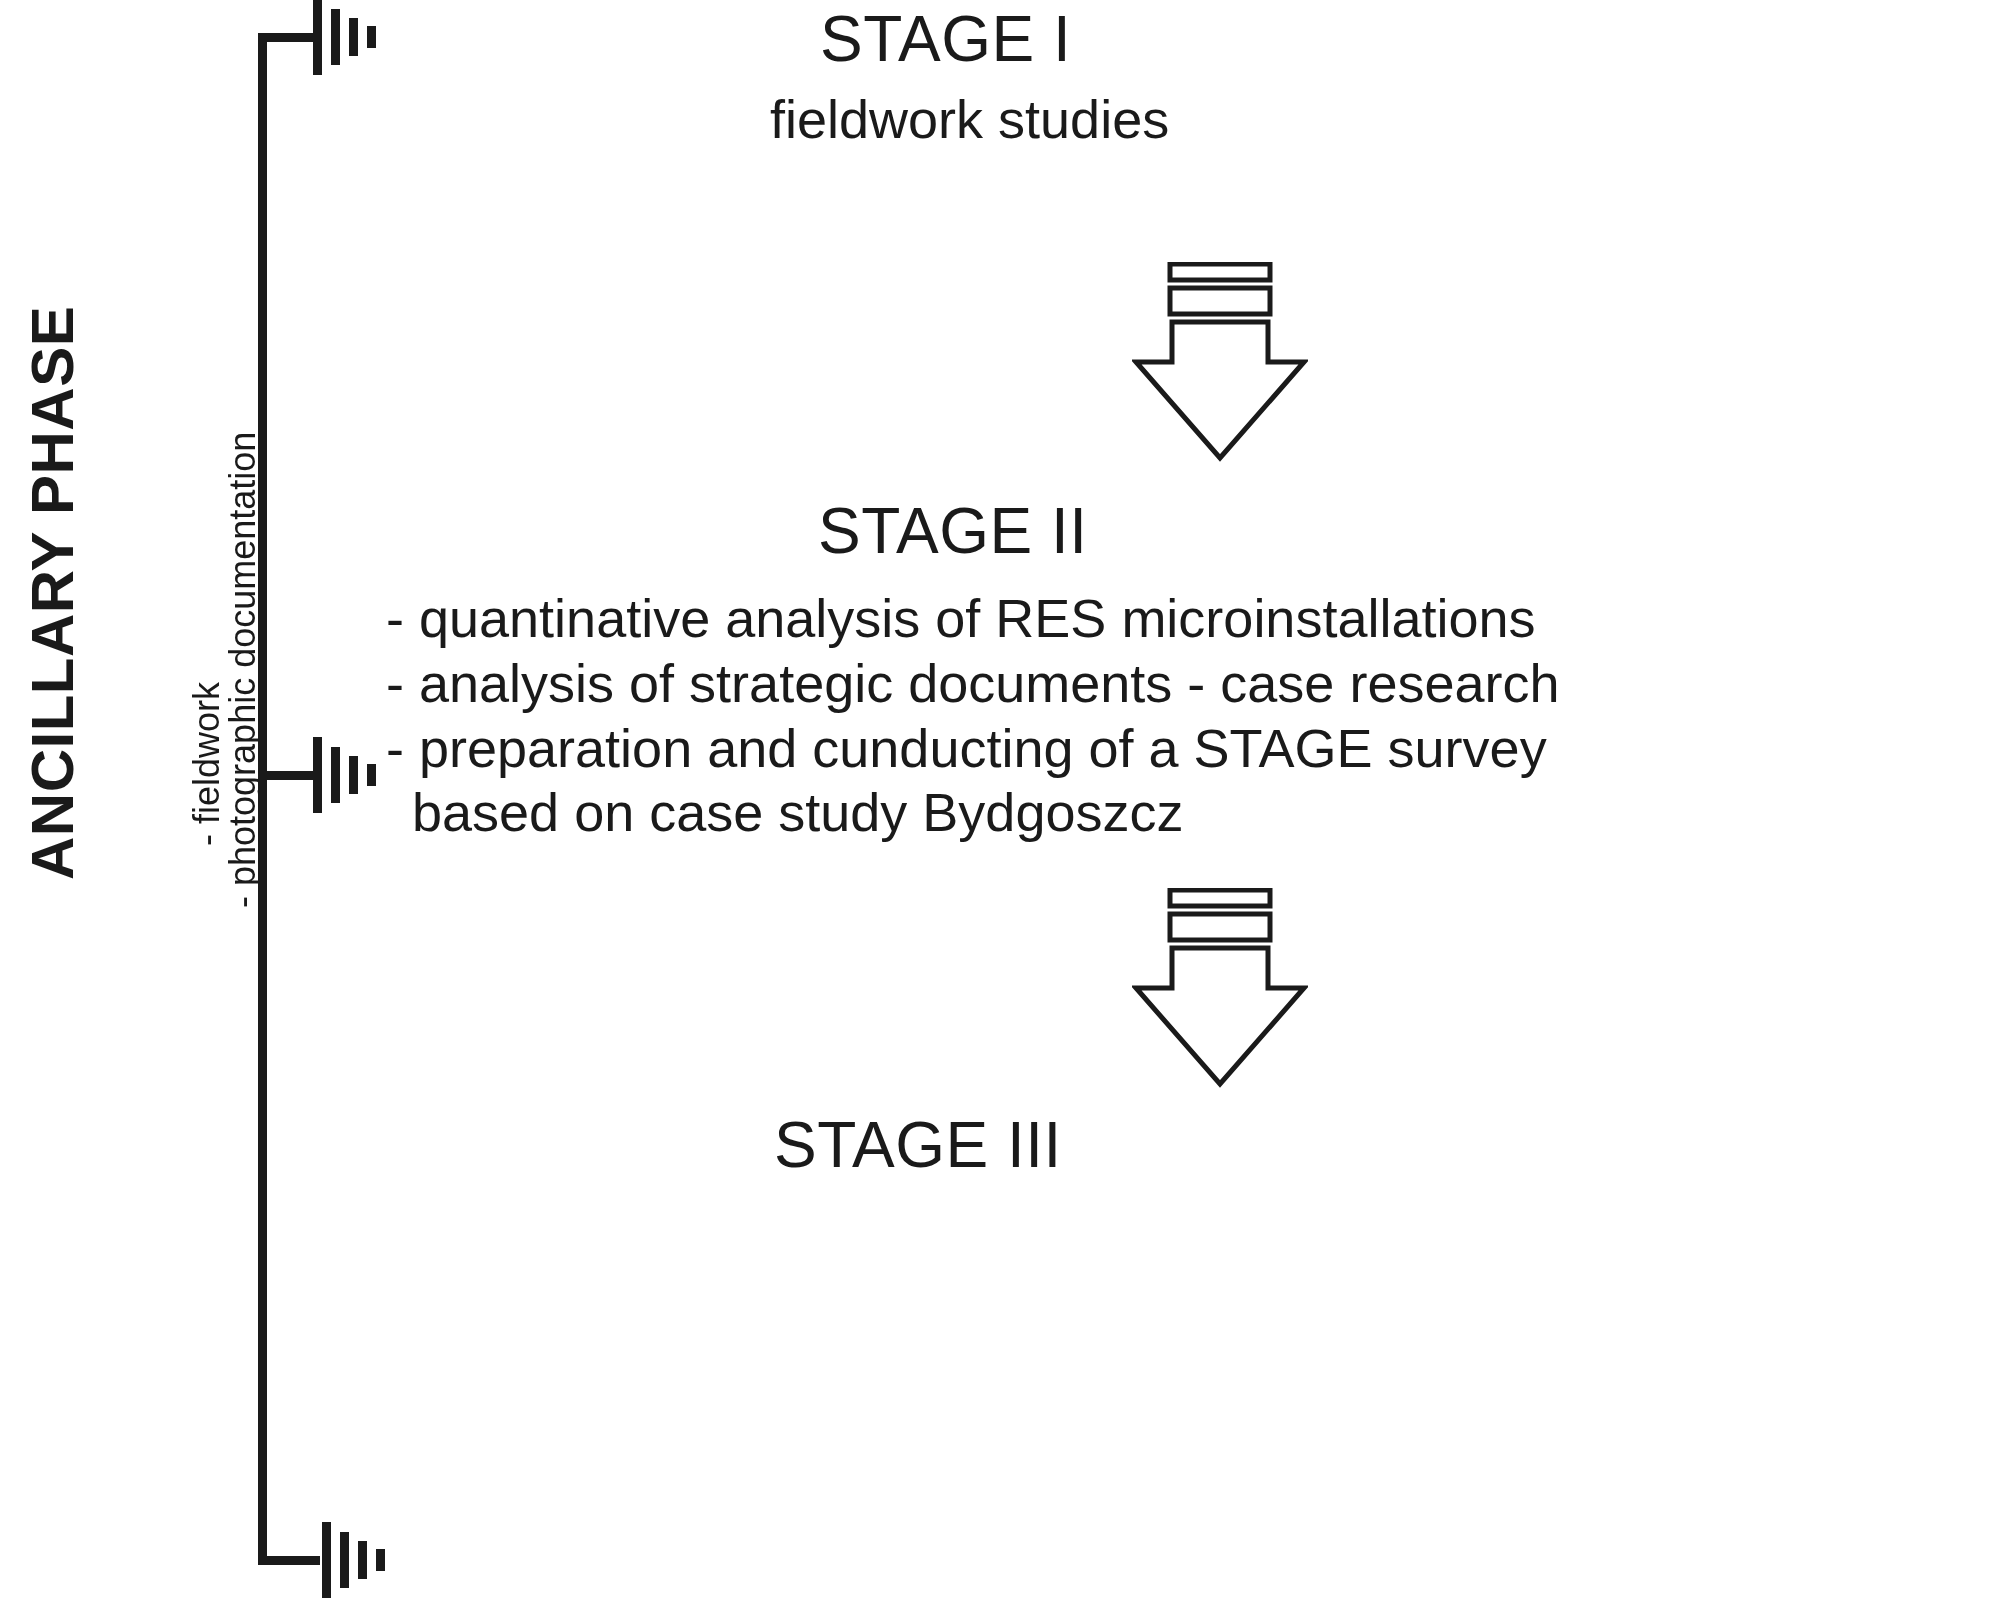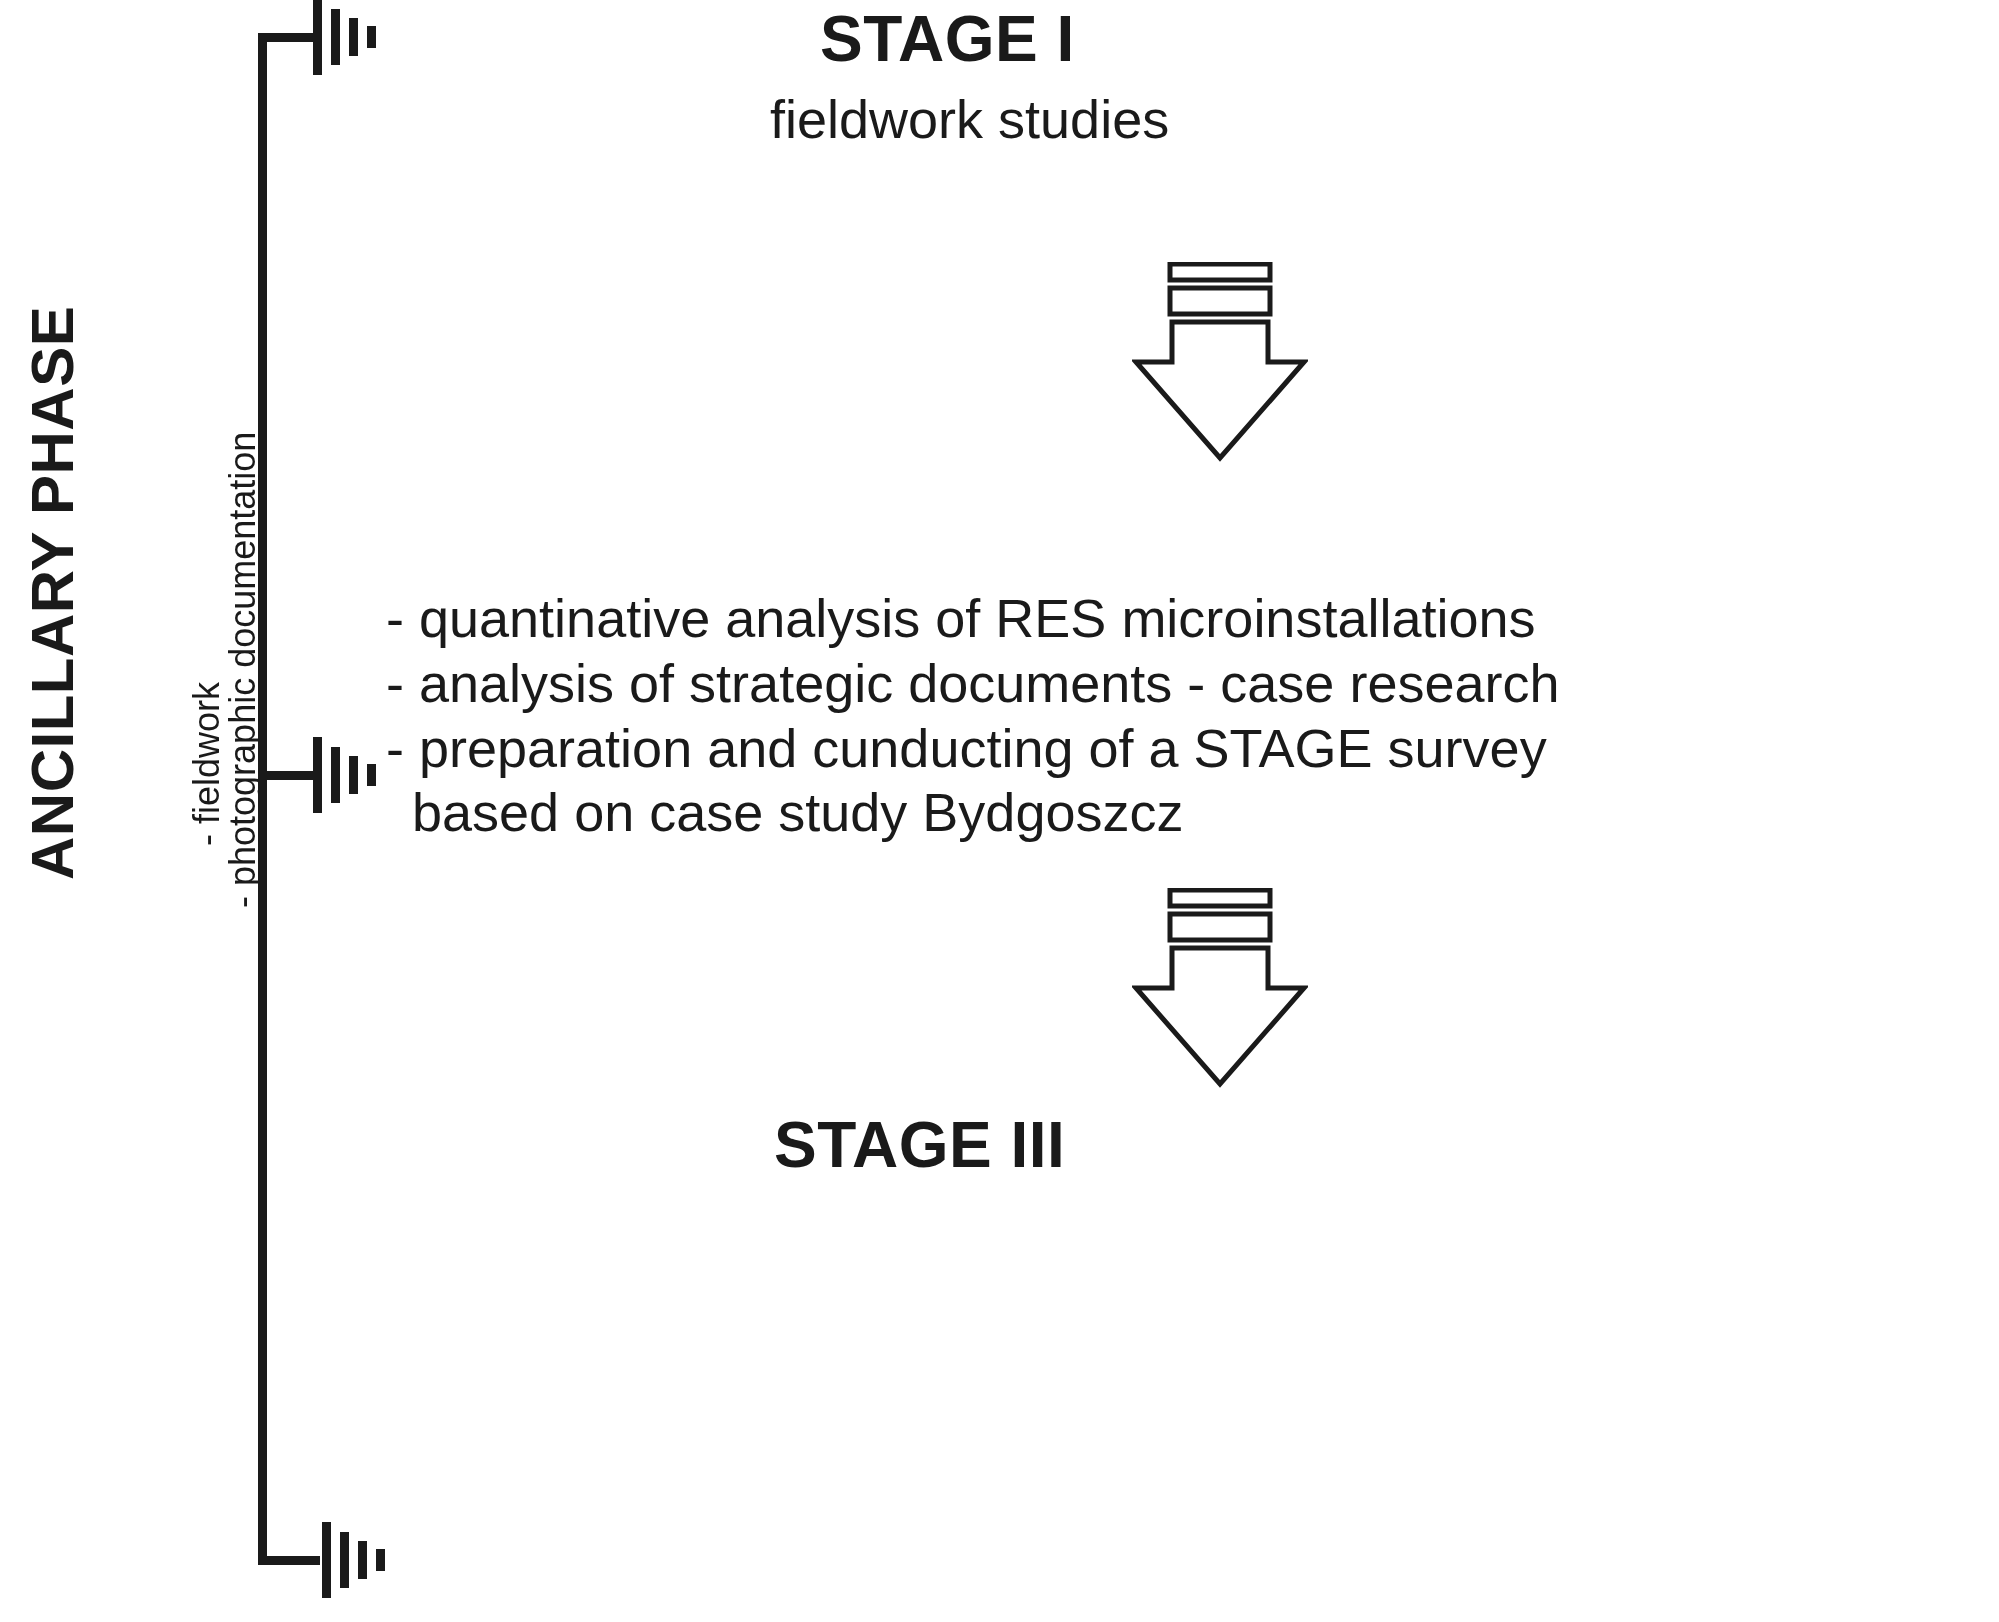--- a/index.html
+++ b/index.html
@@ -84,21 +84,21 @@
   .signal-connector .bar.b4 { width: 9px;  height: 22px; }
 
   #connector-stage-1 { left: 313px; top: -1px; }
   #connector-stage-2 { left: 313px; top: 737px; }
   #connector-stage-3 { left: 322px; top: 1522px; }
 
   
   .stage-heading {
     position: absolute;
     font-size: 64px;
-    font-weight: bold;
+    font-weight: normal;
     letter-spacing: 0.5px;
     white-space: nowrap;
     color: #1a1a1a;
     text-align: center;
   }
   .stage-sub {
     position: absolute;
     font-size: 54px;
     font-weight: normal;
     white-space: nowrap;
@@ -170,20 +170,21 @@
 
   <div class="stage-heading" id="stage-1-heading">STAGE I</div>
   <div class="stage-sub" id="stage-1-sub">fieldwork studies</div>
 
   <svg class="flow-arrow" id="arrow-1" viewBox="0 0 176 200">
     <rect x="38" y="2" width="100" height="16" fill="none" stroke="#1a1a1a" stroke-width="5"></rect>
     <rect x="38" y="26" width="100" height="26" fill="none" stroke="#1a1a1a" stroke-width="5"></rect>
     <path d="M 40 60 L 136 60 L 136 100 L 172 100 L 88 196 L 4 100 L 40 100 Z" fill="none" stroke="#1a1a1a" stroke-width="5" stroke-linejoin="miter"></path>
   </svg>
 
+  <div class="stage-heading" id="stage-2-heading">STAGE II</div>
   <div class="stage-lines" id="stage-2-lines">
     <div class="ln">- quantinative analysis of RES microinstallations</div>
     <div class="ln">- analysis of strategic documents - case research</div>
     <div class="ln">- preparation and cunducting of a STAGE survey</div>
     <div class="ln" style="padding-left:26px">based on case study Bydgoszcz</div>
   </div>
 
   <svg class="flow-arrow" id="arrow-2" viewBox="0 0 176 200">
     <rect x="38" y="2" width="100" height="16" fill="none" stroke="#1a1a1a" stroke-width="5"></rect>
     <rect x="38" y="26" width="100" height="26" fill="none" stroke="#1a1a1a" stroke-width="5"></rect>

